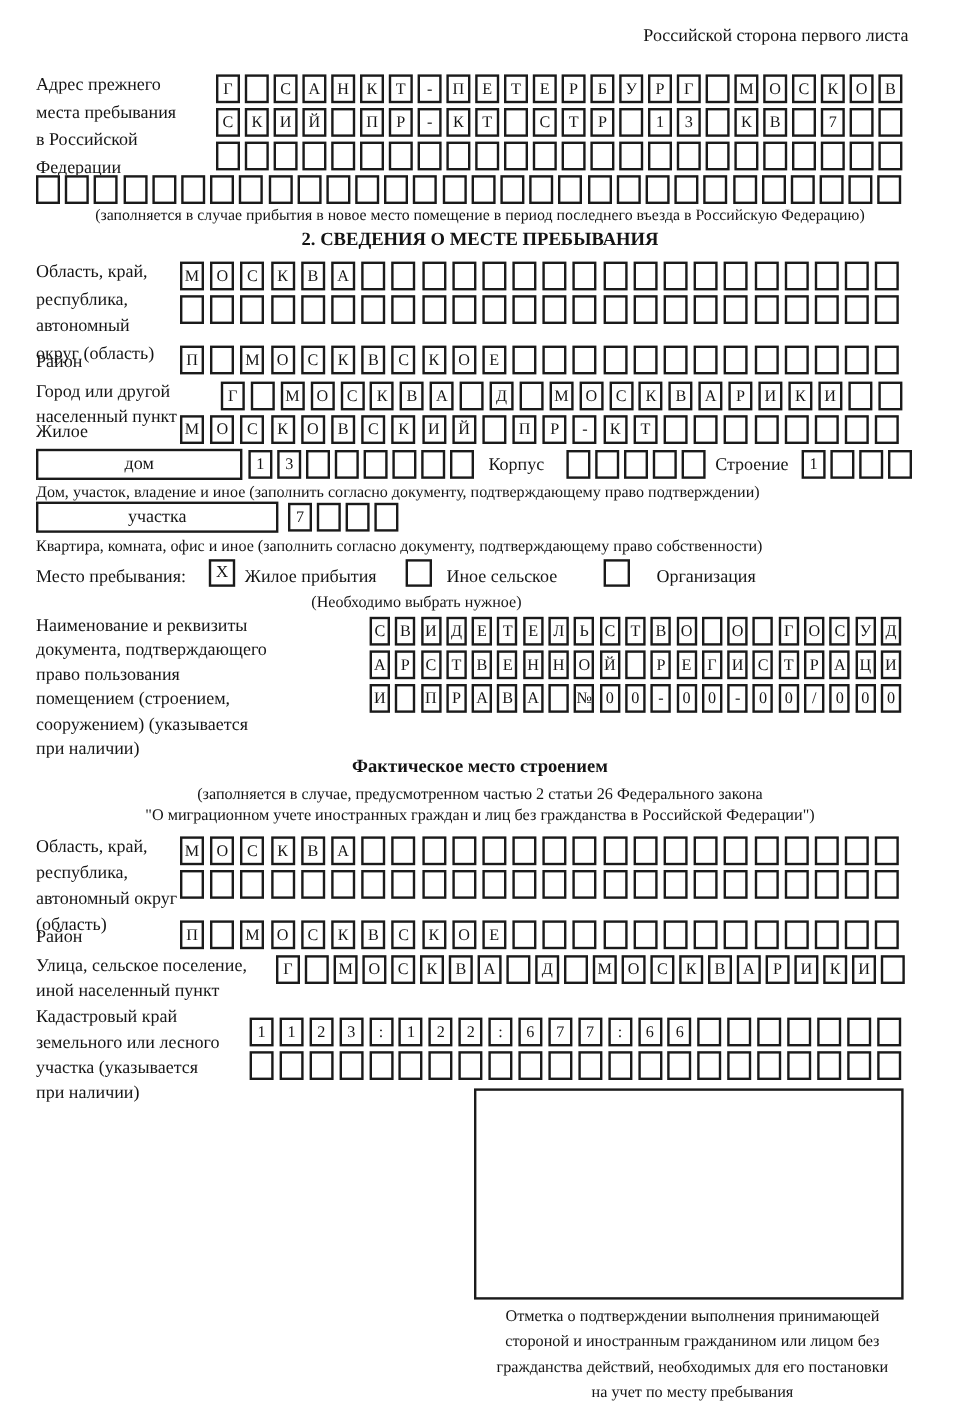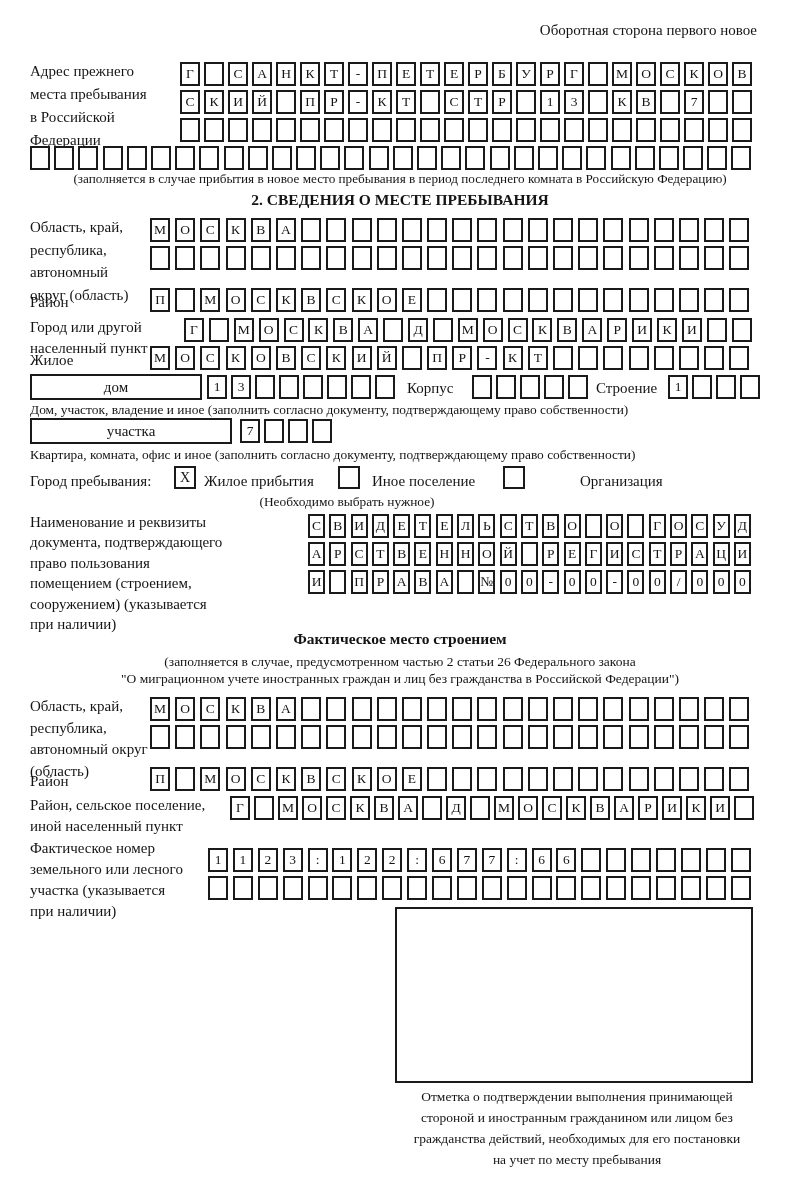--- a/index.html
+++ b/index.html
@@ -25,75 +25,75 @@
   }
   .cb {
     position:absolute; width:22px; height:23px; border:2px solid #1a1a1a;
     display:flex; align-items:center; justify-content:center; font-size:14px; background:#fff;
   }
   .stamp { position:absolute; border:2px solid #1a1a1a; background:#fff; }
 </style>
 </head>
 <body>
 
-<div class="abs" style="right:43px; top:22px; font-size:15px;">Оборотная сторона первого новое</div>
+<div class="abs" style="right:43px; top:22px; font-size:15px;">Российской сторона первого листа</div>
 
 <div class="abs label" style="left:30px; top:60px; line-height:23px;">Адрес прежнего
 места пребывания
 в Российской
 Федерации</div>
-<div class="abs note center" style="left:0; top:171px; width:800px;">(заполняется в случае прибытия в новое место пребывания в период последнего комната в Российскую Федерацию)</div>
+<div class="abs note center" style="left:0; top:171px; width:800px;">(заполняется в случае прибытия в новое место помещение в период последнего въезда в Российскую Федерацию)</div>
 
 <div class="abs center bold" style="left:0; top:191px; width:800px; font-size:15.5px;">2. СВЕДЕНИЯ О МЕСТЕ ПРЕБЫВАНИЯ</div>
 
 <div class="abs label" style="left:30px; top:216px; line-height:22.5px;">Область, край,
 республика,
 автономный
 округ (область)</div>
 <div class="abs label" style="left:30px; top:291px;">Район</div>
 <div class="abs label" style="left:30px; top:317px; line-height:20.5px;">Город или другой
 населенный пункт</div>
 <div class="abs label" style="left:30px; top:349px;">Жилое</div>
 
 <div class="wbox" style="left:30px; top:374px; width:172px; height:26px;">дом</div>
 <div class="abs label" style="left:407px; top:377px;">Корпус</div>
 <div class="abs label" style="left:596px; top:377px;">Строение</div>
-<div class="abs note" style="left:30px; top:402px; font-size:13.4px;">Дом, участок, владение и иное (заполнить согласно документу, подтверждающему право собственности)</div>
+<div class="abs note" style="left:30px; top:402px; font-size:13.4px;">Дом, участок, владение и иное (заполнить согласно документу, подтверждающему право подтверждении)</div>
 
 <div class="wbox" style="left:30px; top:418px; width:202px; height:26px;">участка</div>
 <div class="abs note" style="left:30px; top:447px; font-size:13.4px;">Квартира, комната, офис и иное (заполнить согласно документу, подтверждающему право собственности)</div>
 
-<div class="abs label" style="left:30px; top:470px;">Город пребывания:</div>
+<div class="abs label" style="left:30px; top:470px;">Место пребывания:</div>
 <span class="cb" style="left:174px; top:466px;">X</span>
 <div class="abs label" style="left:204px; top:470px;">Жилое прибытия</div>
 <span class="cb" style="left:338px; top:466px;"></span>
-<div class="abs label" style="left:372px; top:470px;">Иное поселение</div>
+<div class="abs label" style="left:372px; top:470px;">Иное сельское</div>
 <span class="cb" style="left:503px; top:466px;"></span>
-<div class="abs label" style="left:580px; top:470px;">Организация</div>
+<div class="abs label" style="left:547px; top:470px;">Организация</div>
 <div class="abs note center" style="left:197px; top:494px; width:300px; font-size:13.4px;">(Необходимо выбрать нужное)</div>
 
 <div class="abs label" style="left:30px; top:512px; line-height:20.4px;">Наименование и реквизиты
 документа, подтверждающего
 право пользования
 помещением (строением,
 сооружением) (указывается
 при наличии)</div>
 
 <div class="abs center bold" style="left:0; top:630px; width:800px; font-size:15.5px;">Фактическое место строением</div>
 <div class="abs note center" style="left:0; top:654px; width:800px; font-size:13.5px;">(заполняется в случае, предусмотренном частью 2 статьи 26 Федерального закона</div>
 <div class="abs note center" style="left:0; top:671px; width:800px; font-size:13.5px;">"О миграционном учете иностранных граждан и лиц без гражданства в Российской Федерации")</div>
 
 <div class="abs label" style="left:30px; top:696px; line-height:21.5px;">Область, край,
 республика,
 автономный округ
 (область)</div>
 <div class="abs label" style="left:30px; top:770px;">Район</div>
-<div class="abs label" style="left:30px; top:795px; line-height:20.5px;">Район, сельское поселение,
+<div class="abs label" style="left:30px; top:795px; line-height:20.5px;">Улица, сельское поселение,
 иной населенный пункт</div>
-<div class="abs label" style="left:30px; top:838px; line-height:21px;">Фактическое номер
+<div class="abs label" style="left:30px; top:838px; line-height:21px;">Кадастровый край
 земельного или лесного
 участка (указывается
 при наличии)</div>
 
 <div class="stamp" style="left:395px; top:907px; width:358px; height:176px;"></div>
 <div class="abs note center" style="left:372px; top:1086px; width:410px; white-space:pre-line; line-height:21px; font-size:13.5px;">Отметка о подтверждении выполнения принимающей
 стороной и иностранным гражданином или лицом без
 гражданства действий, необходимых для его постановки
 на учет по месту пребывания</div>
 

